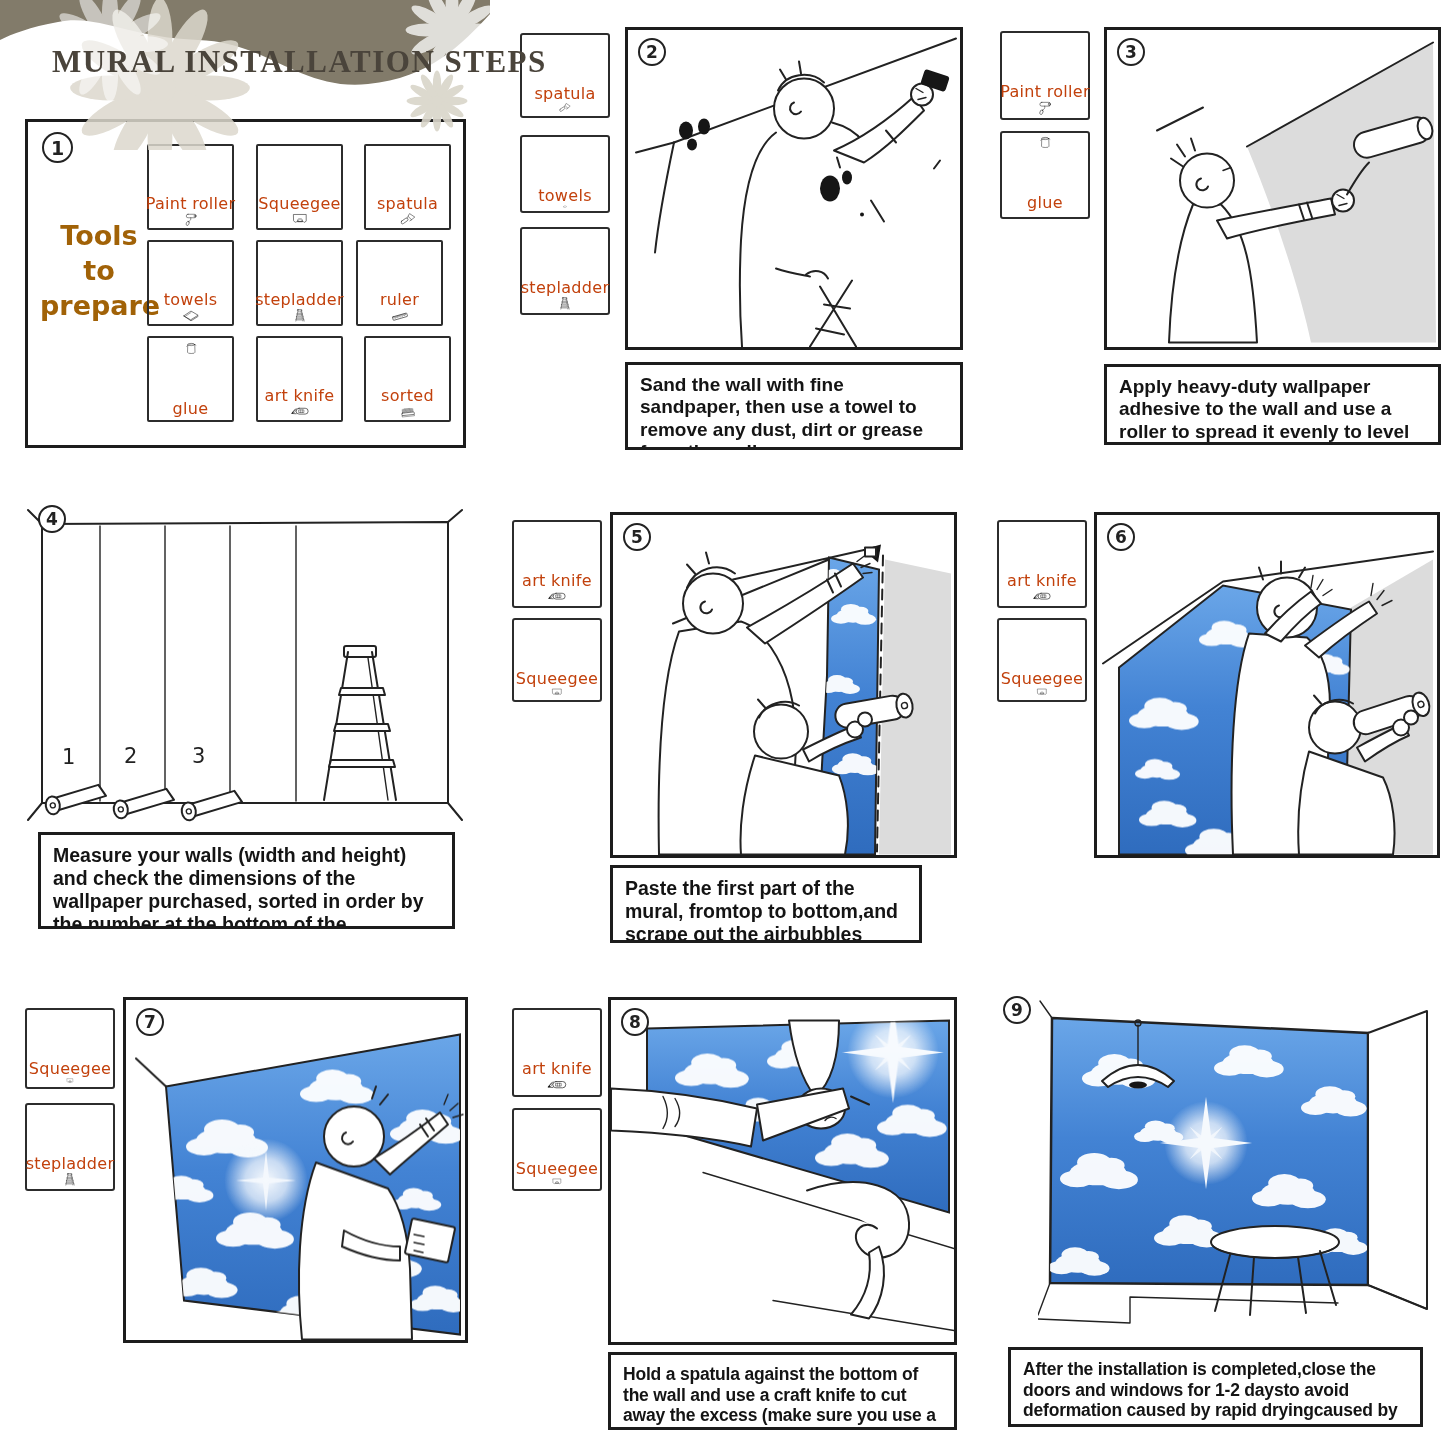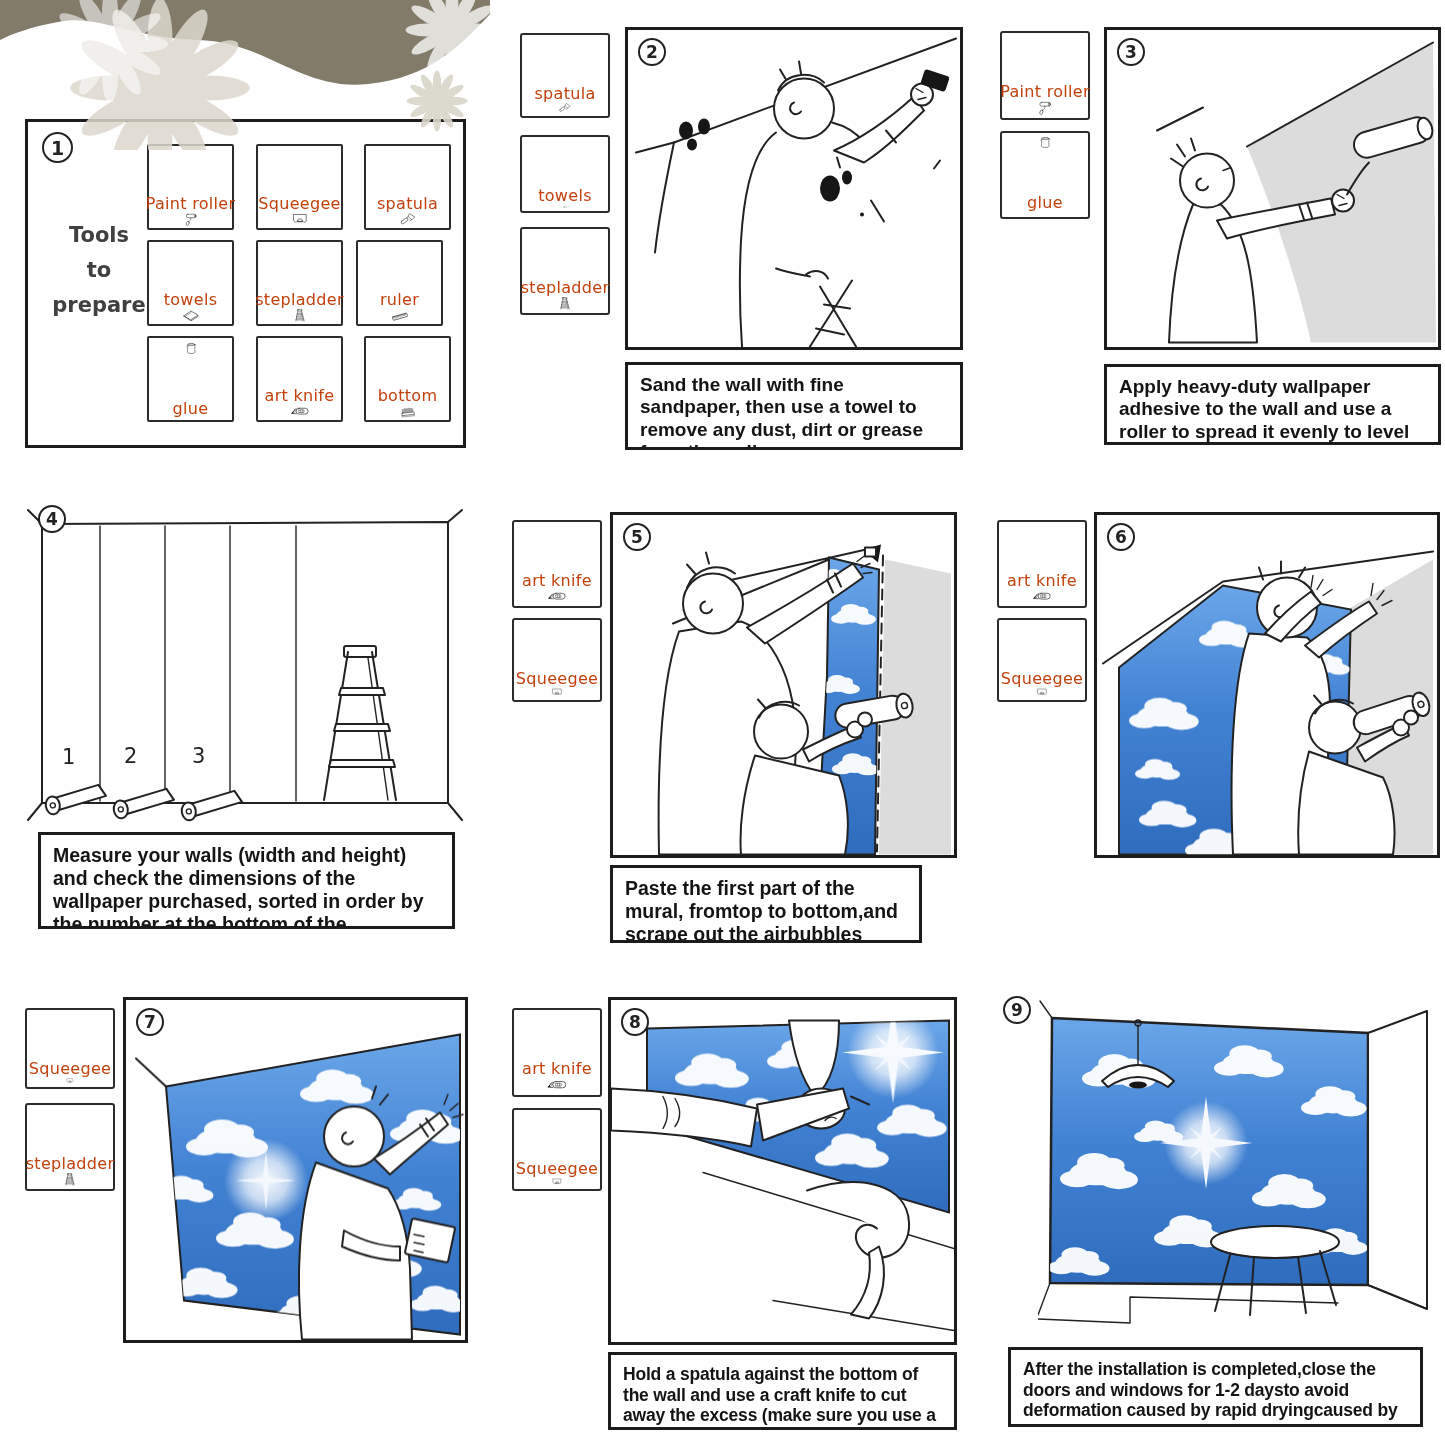--- a/index.html
+++ b/index.html
@@ -14,21 +14,21 @@
        font:bold 19px/1.18 "Liberation Sans",sans-serif;color:#141414;padding:9px 12px;overflow:hidden;}
   .cap.small{font-size:17.5px;letter-spacing:-0.2px;}
   .tbox{position:absolute;width:90px;border:2px solid #2c2c2c;border-radius:3px;background:#fff;box-sizing:border-box;
         display:flex;flex-direction:column;align-items:center;padding:5px 2px 3px;}
   .tbox.rev{flex-direction:column-reverse;padding:3px 2px 5px;}
   .tlabel{font-size:16px;color:#c2410c;letter-spacing:.3px;white-space:nowrap;margin-top:44px;}
   .ticon{width:56px;height:44px;flex:1 1 auto;}
   .num{position:absolute;width:28px;height:28px;border:2.5px solid #222;border-radius:50%;background:#fff;
        display:flex;align-items:center;justify-content:center;font-weight:bold;font-size:17px;color:#222;box-sizing:border-box;z-index:3;}
   .num.big{width:31px;height:31px;font-size:19px;}
-  .s1head{position:absolute;left:12px;top:96px;width:118px;text-align:center;font-weight:bold;font-size:21px;line-height:35px;color:#404040;}
+  .s1head{position:absolute;left:12px;top:96px;width:118px;text-align:center;font-weight:bold;font-size:27px;line-height:35px;color:#a16207;}
   .tcell{position:absolute;width:87px;height:86px;border:2px solid #2c2c2c;border-radius:2px;box-sizing:border-box;
          display:flex;flex-direction:column;align-items:center;padding:4px 2px 2px;}
   .tcell .ticon{width:56px;height:42px;}
   .tcell.rev{flex-direction:column-reverse;}
   .wnum{position:absolute;font-size:21px;color:#222;z-index:2;}
   
   .ln{stroke:#222;stroke-width:2;fill:none;stroke-linecap:round;stroke-linejoin:round;}
   .lt{stroke:#222;stroke-width:1.4;fill:none;stroke-linecap:round;stroke-linejoin:round;}
   .wh{fill:#fff;stroke:#222;stroke-width:2;stroke-linecap:round;stroke-linejoin:round;}
   .bk{fill:#161616;stroke:none;}
@@ -137,20 +137,21 @@
 
 <div class="page">
 
   <svg class="banner" width="500" height="150" viewBox="0 0 500 150">
     <path d="M0,0 H490 L490,14 C462,44 430,78 368,84 C300,91 268,42 198,40 C130,38 98,14 58,22 C30,27 12,34 0,40 Z" fill="#827b6a"></path>
     <use href="#flw" transform="translate(160,88) scale(3.1)" fill="#dcd8cd" opacity="0.85"></use>
     <use href="#flw" transform="translate(110,44) scale(2.0)" fill="#ffffff" opacity="0.55"></use>
     <use href="#flw" transform="translate(452,30) scale(1.6)" fill="#ffffff" opacity="0.75"></use>
     <use href="#flw" transform="translate(437,101) scale(1.05)" fill="#d9d5c9" opacity="0.9"></use>
   </svg>
+  <h1 class="title">MURAL INSTALLATION STEPS</h1>
 
   <div class="panel" style="left:25px;top:119px;width:441px;height:329px;border-width:3px">
     <span class="num big" style="left:14px;top:10px">1</span>
     <div class="s1head">
       <div>Tools</div>
       <div>to</div>
       <div>prepare</div>
     </div>
     <div class="tcell" style="left:119px;top:22px">
       <span class="tlabel">Paint roller</span>
@@ -194,21 +195,21 @@
           <use href="#i-glue"></use>
         </svg>
     </div>
     <div class="tcell" style="left:228px;top:214px">
       <span class="tlabel">art knife</span>
       <svg class="ticon" viewBox="0 0 60 40">
           <use href="#i-knife"></use>
         </svg>
     </div>
     <div class="tcell" style="left:336px;top:214px">
-      <span class="tlabel">bottom</span>
+      <span class="tlabel">sorted</span>
       <svg class="ticon" viewBox="0 0 56 48">
           <use href="#i-brush"></use>
         </svg>
     </div>
   </div>
 
   <div class="tbox" style="left:520px;top:33px;height:85px">
     <span class="tlabel">spatula</span>
     <svg class="ticon" viewBox="0 0 56 48">
         <use href="#i-spatula"></use>

